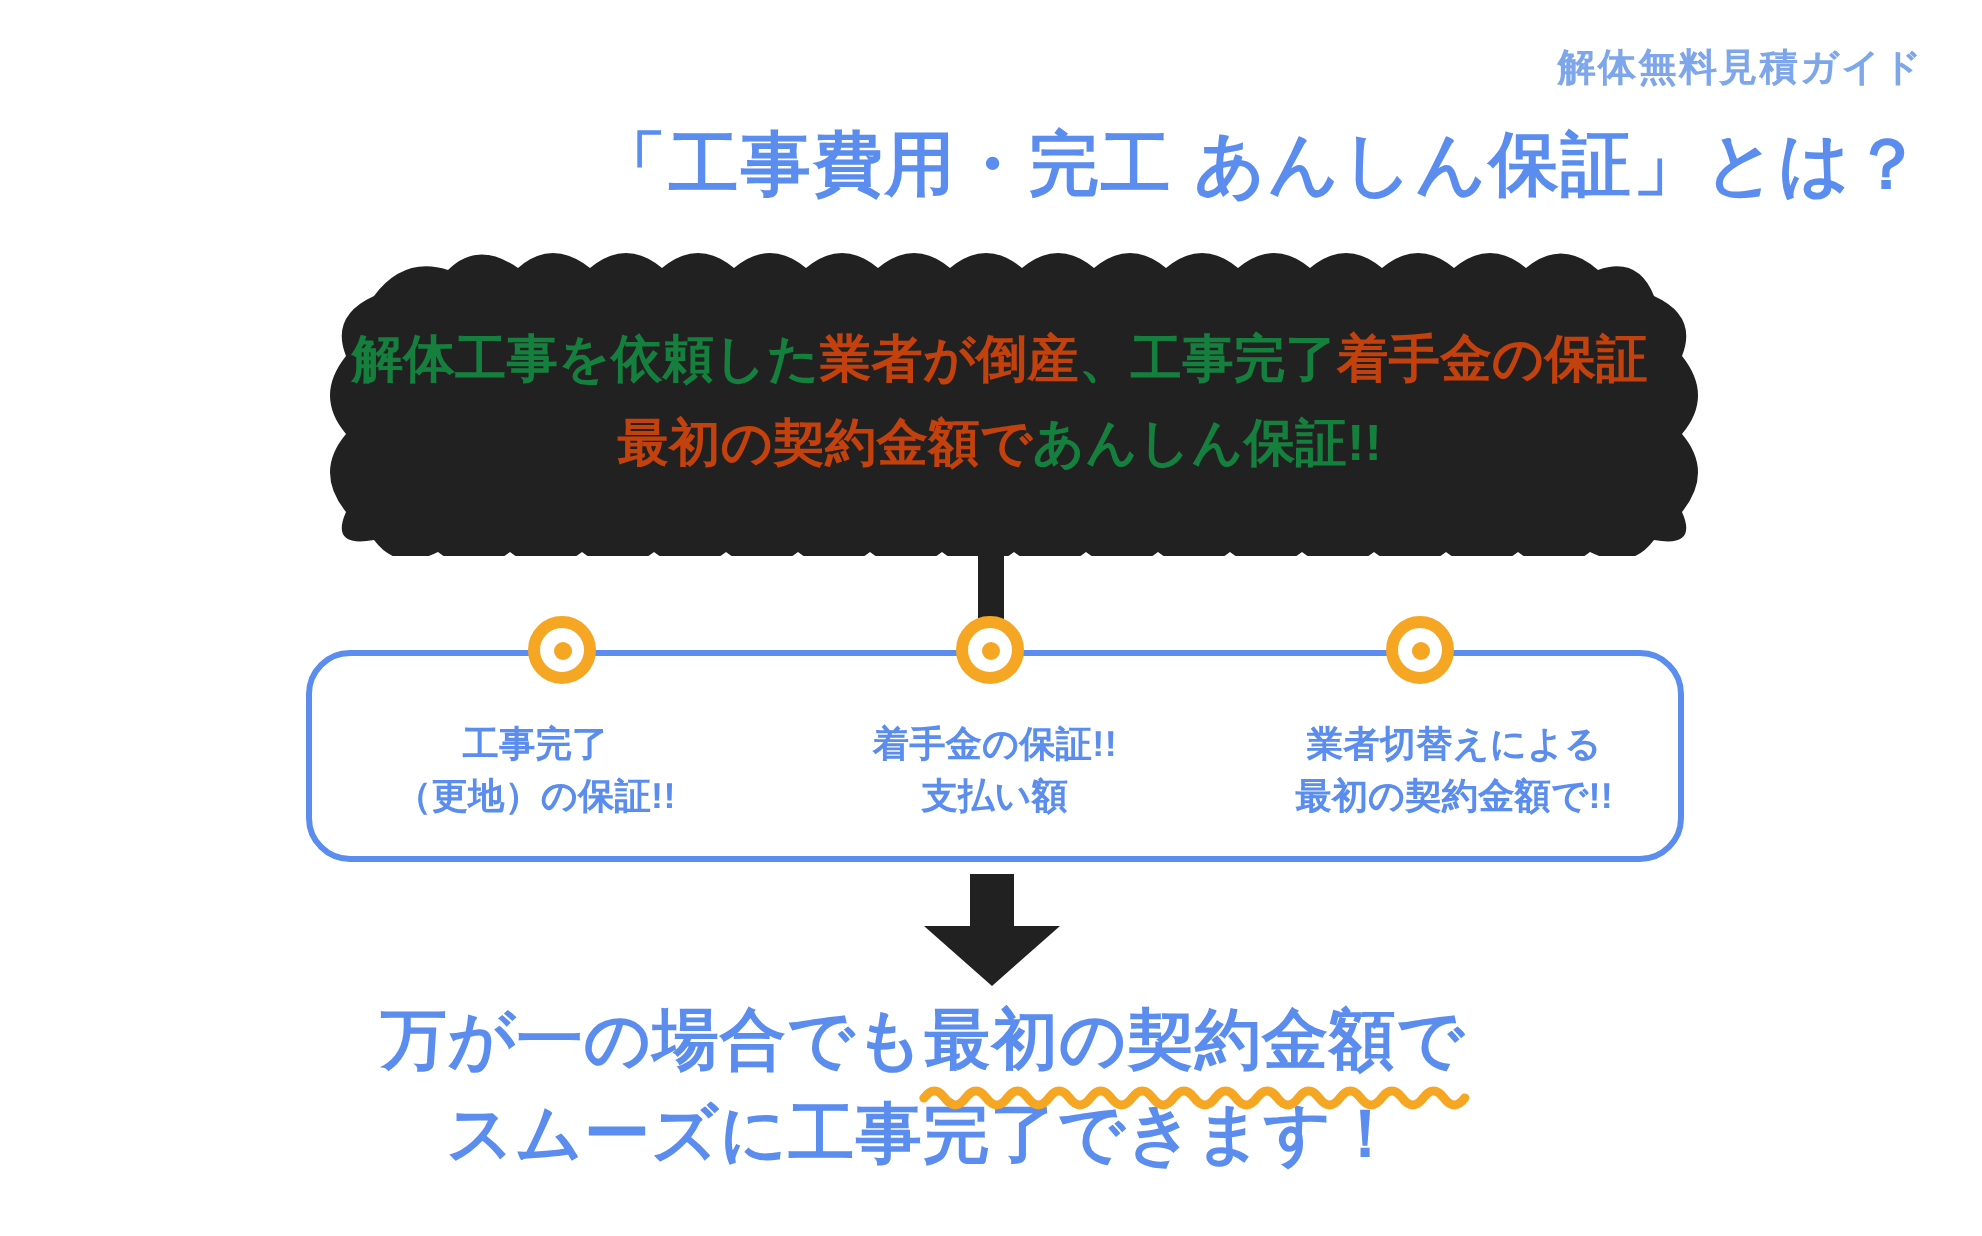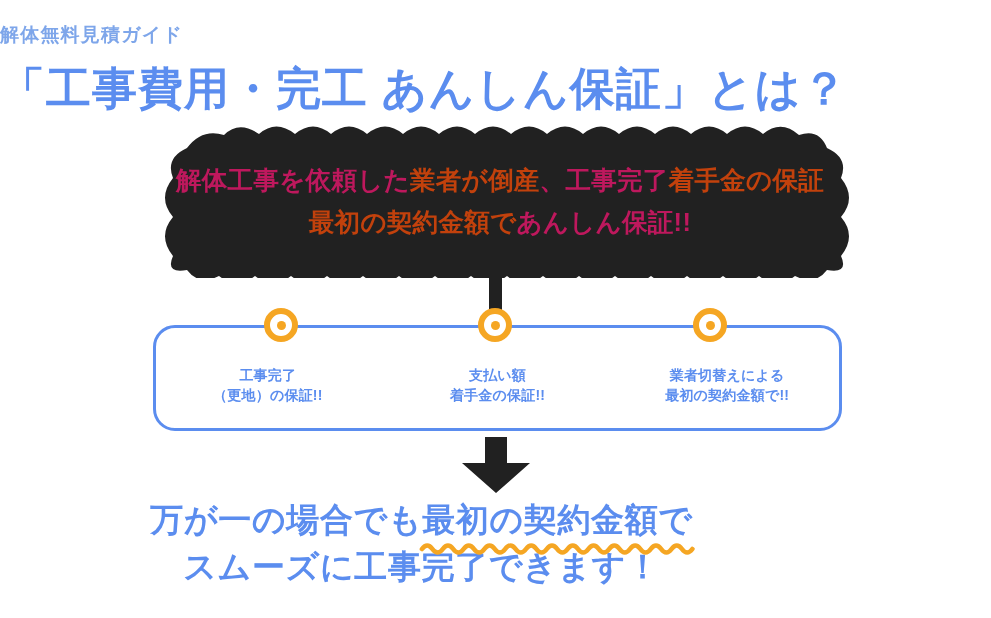--- a/index.html
+++ b/index.html
@@ -20,32 +20,32 @@
     width: 991px;
     height: 618px;
   }
 
   
   .header {
     position: absolute;
     top: 24px;
     left: 0;
     width: 962px;
-    text-align: left;
+    text-align: right;
   }
   .eyebrow {
     font-size: 19px;
     font-weight: bold;
     color: #7ea6ea;
     letter-spacing: 1.2px;
     line-height: 1.2;
   }
   .headline {
     margin-top: 14px;
-    font-size: 45px;
+    font-size: 35px;
     font-weight: bold;
     color: #5b8def;
     letter-spacing: 1px;
     line-height: 1.25;
     white-space: nowrap;
   }
 
   
   .bubble-wrap {
     position: absolute;
@@ -76,21 +76,21 @@
   }
   .bubble-line {
     font-size: 25.5px;
     font-weight: bold;
     color: #ffffff;
     letter-spacing: 0.3px;
     line-height: 1.25;
     white-space: nowrap;
   }
   .hl-yellow { color: #c2410c; }
-  .hl-white  { color: #be185d; }
+  .hl-white  { color: #15803d; }
 
   
   .stem {
     position: absolute;
     left: 489px;
     top: 270px;
     width: 13px;
     height: 56px;
     background: #212121;
   }
@@ -115,21 +115,21 @@
     height: 106px;
     display: flex;
     align-items: center;
   }
   .guarantee-item {
     flex: 1 1 0;
     text-align: center;
     padding-top: 14px;
   }
   .g-line {
-    font-size: 14px;
+    font-size: 18px;
     font-weight: bold;
     color: #5b8def;
     line-height: 1.45;
     letter-spacing: 0.2px;
     white-space: nowrap;
     text-align: center;
   }
 
   
   .bullseye {
@@ -164,20 +164,21 @@
     height: 56px;
   }
 
   
   .conclusion {
     position: absolute;
     left: 0;
     top: 497px;
     width: 843px;
     text-align: center;
+    padding-left: 40px;
   }
   .c-line {
     font-size: 33px;
     font-weight: bold;
     color: #5b8def;
     line-height: 1.42;
     letter-spacing: 0.6px;
     white-space: nowrap;
   }
   .wavy {
@@ -267,22 +268,22 @@
   <div class="stem"></div>
 
   <div class="blue-box"></div>
 
   <div class="guarantee-row">
     <div class="guarantee-item">
       <div class="g-line">工事完了</div>
       <div class="g-line">（更地）の保証!!</div>
     </div>
     <div class="guarantee-item">
+      <div class="g-line">着手金の保証!!</div>
       <div class="g-line">支払い額</div>
-      <div class="g-line">着手金の保証!!</div>
     </div>
     <div class="guarantee-item">
       <div class="g-line">業者切替えによる</div>
       <div class="g-line">最初の契約金額で!!</div>
     </div>
   </div>
 
   <div class="bullseye bull-1"></div>
   <div class="bullseye bull-2"></div>
   <div class="bullseye bull-3"></div>

